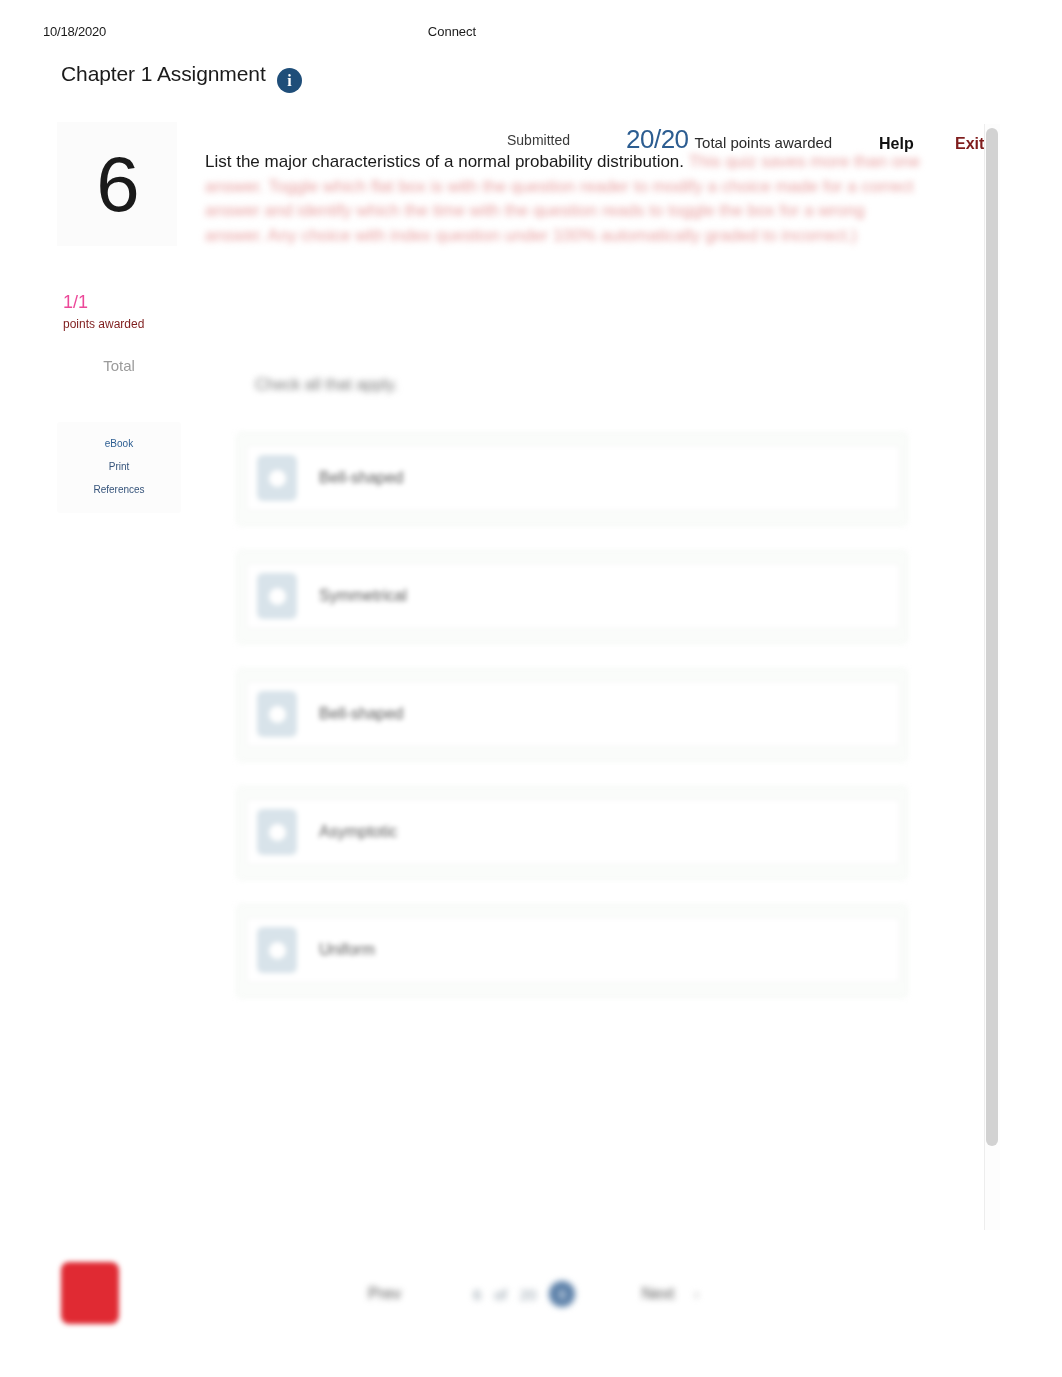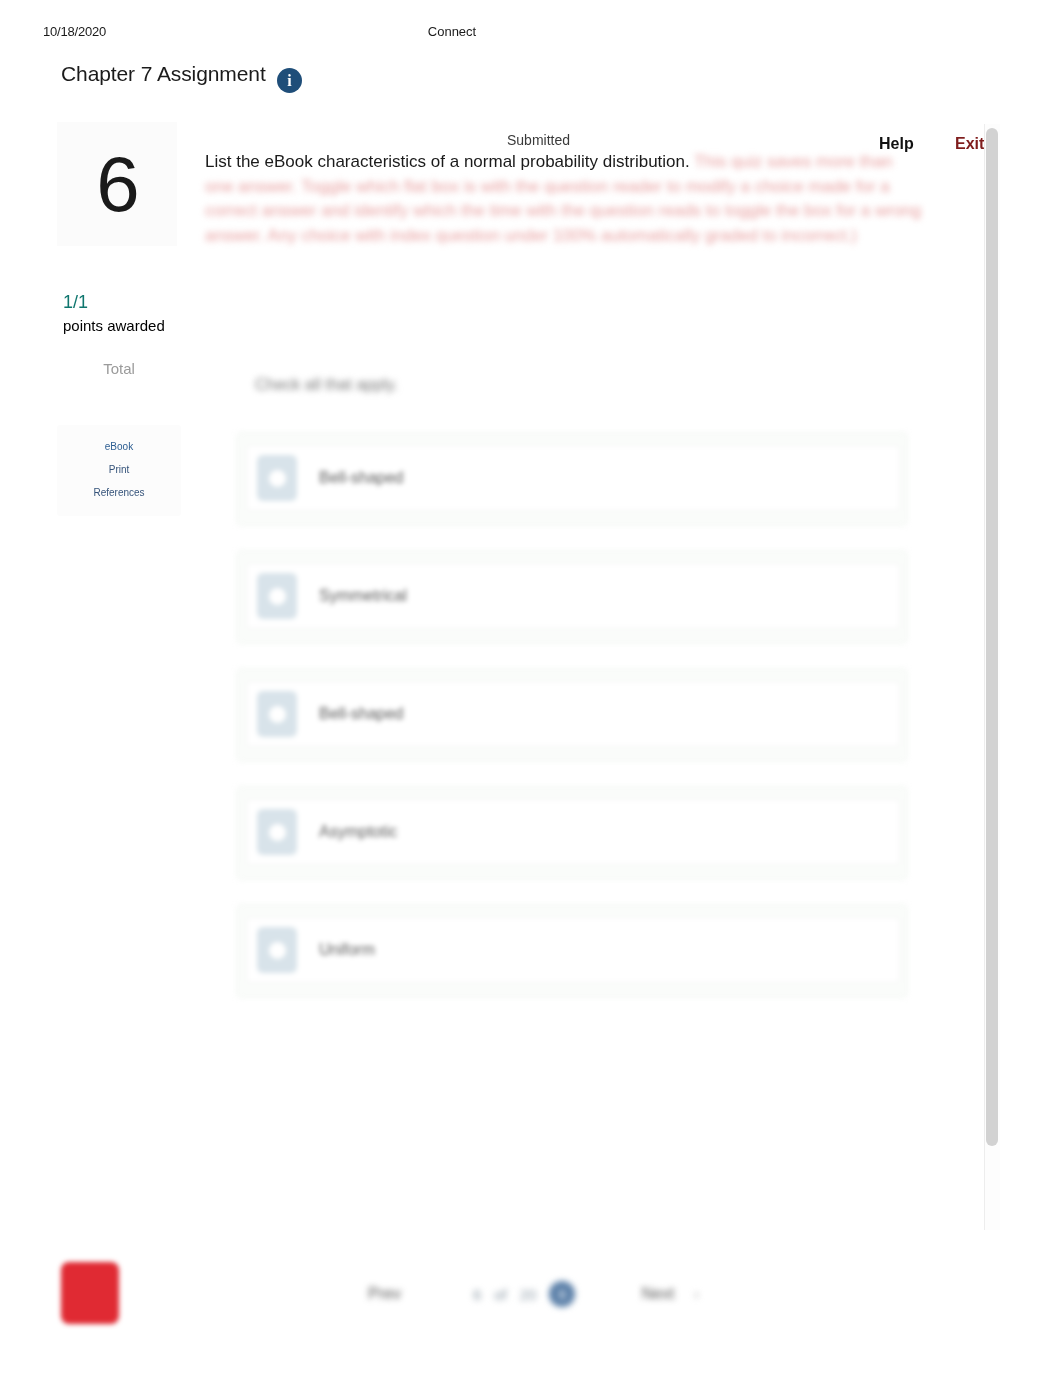--- a/index.html
+++ b/index.html
@@ -177,27 +177,27 @@
   .q-number {
     font-size: 78px;
     font-weight: 400;
     color: #1a1a1a;
     line-height: 1;
     letter-spacing: -2px;
   }
   .pts-value {
     margin-top: 46px;
     font-size: 18px;
-    color: #0f766e;
+    color: #ec4899;
     padding-left: 6px;
   }
   .pts-caption {
     margin-top: 4px;
-    font-size: 15px;
-    color: #000000;
+    font-size: 12px;
+    color: #7f1d1d;
     padding-left: 6px;
     white-space: nowrap;
   }
   .scored-label {
     margin-top: 26px;
     text-align: center;
     font-size: 15px;
     color: #9b9b9b;
   }
   .rail-links {
@@ -363,22 +363,25 @@
 <body>
 
 <div class="page">
 
   <div class="print-header">
     <div class="print-date">10/18/2020</div>
     <div class="print-title">Connect</div>
   </div>
 
   <div class="app-header">
-    <div class="assignment-title">Chapter 7 Assignment</div>
+    <div class="assignment-title">Chapter 1 Assignment</div>
     <div class="submitted-label">Submitted</div>
+    <div class="score-wrap">
+      <span class="score-value">20/20</span><span class="score-caption">Total points awarded</span>
+    </div>
     <a class="help-link">Help</a>
     <a class="exit-link">Exit</a>
   </div>
   <div class="info-icon">i</div>
 
   <div class="content-frame"></div>
   <div class="scrollbar-track"></div>
   <div class="scrollbar-thumb"></div>
 
   <div class="q-rail">
@@ -390,21 +393,21 @@
     <div class="scored-label">Total</div>
     <div class="rail-links">
       <a class="rail-link">eBook</a>
       <a class="rail-link secondary">Print</a>
       <a class="rail-link secondary">References</a>
     </div>
   </div>
 
   <div class="q-body">
     <div class="q-stem">
-      <span>List the eBook characteristics of a normal probability distribution.</span>
+      <span>List the major characteristics of a normal probability distribution.</span>
       <span class="q-stem-redacted">This quiz saves more than one answer. Toggle which flat box is with the question reader to modify a choice made for a correct answer and identify which the time with the question reads to toggle the box for a wrong answer. Any choice with index question under 100% automatically graded to incorrect.)</span>
     </div>
   </div>
 
   <div class="instruction">Check all that apply.</div>
 
   <div class="options">
 
     <div class="option-card">
       <div class="option-inner">

